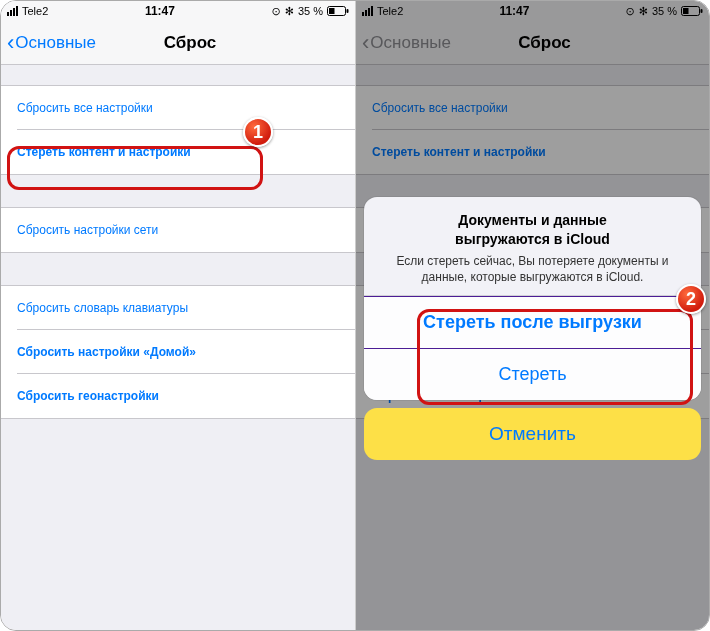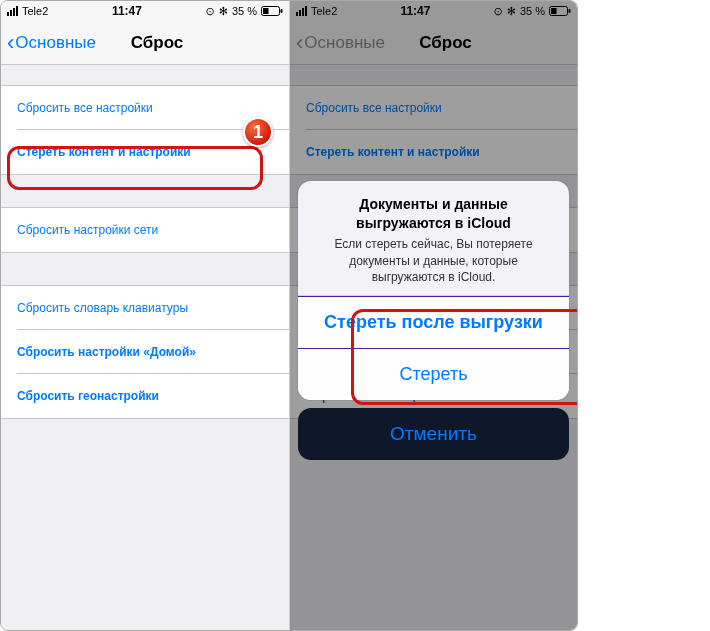--- a/index.html
+++ b/index.html
@@ -4,24 +4,24 @@
 <style>
   * { box-sizing: border-box; margin: 0; padding: 0; }
   body {
     font-family: -apple-system, "Helvetica Neue", Arial, sans-serif;
     background: #fff;
     width: 710px;
     height: 631px;
     position: relative;
   }
   .frame {
-    width: 578px;
+    width: 710px;
     height: 631px;
     border: 1px solid #aaa;
-    border-radius: 8px;
+    border-radius: 16px;
     position: relative;
     overflow: hidden;
     display: flex;
   }
   .phone {
     width: 50%;
     height: 100%;
     position: relative;
     background: #efeff4;
     overflow: hidden;
@@ -132,21 +132,21 @@
     display:flex; align-items:center; justify-content:center;
     font-size: 18px;
     color:#007aff;
     border-top:1px solid #4c1d95;
     cursor:pointer;
     background:#fdfdfe;
   }
   .sheet-btn.bold { font-weight:600; }
   .sheet-cancel {
     margin-top: 8px;
-    background:#0f172a;
+    background:#fde047;
     border-radius:13px;
     min-height:52px;
     display:flex; align-items:center; justify-content:center;
     color:#007aff; font-size:19px; font-weight:500;
     cursor:pointer;
   }
 
   
   .hl {
     position: absolute;

